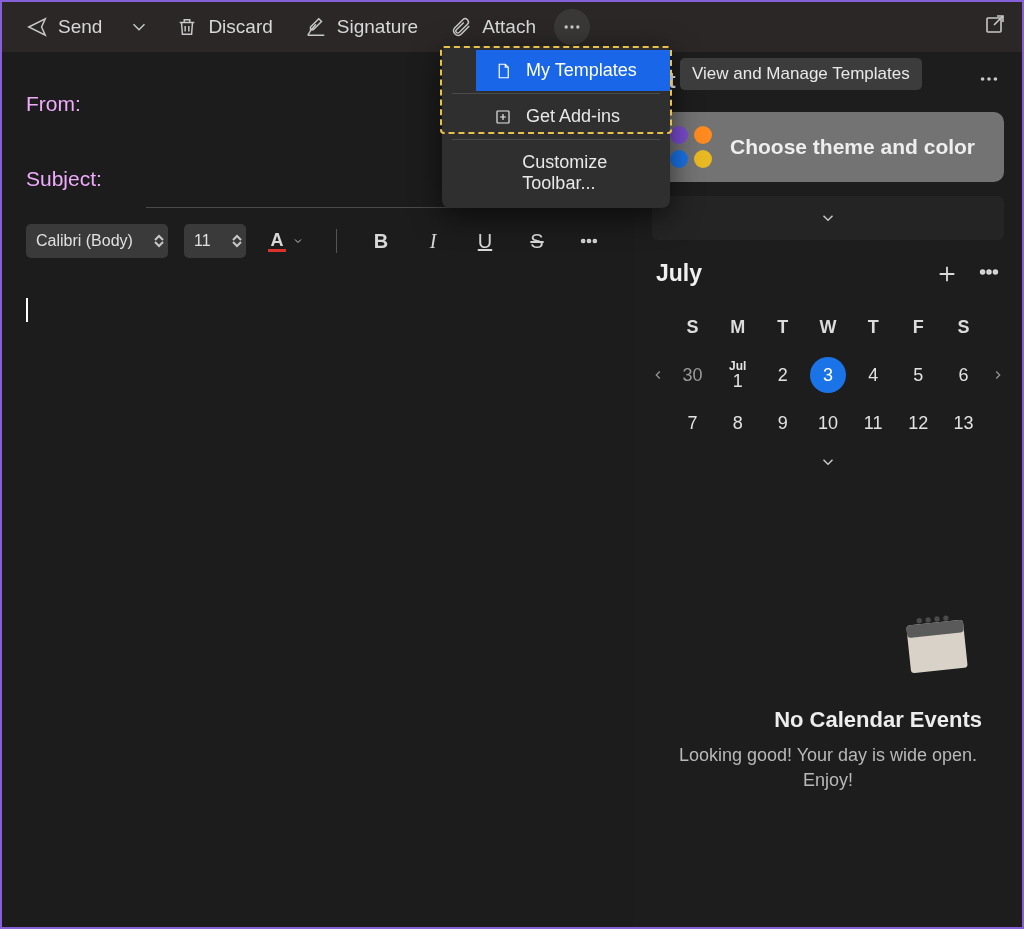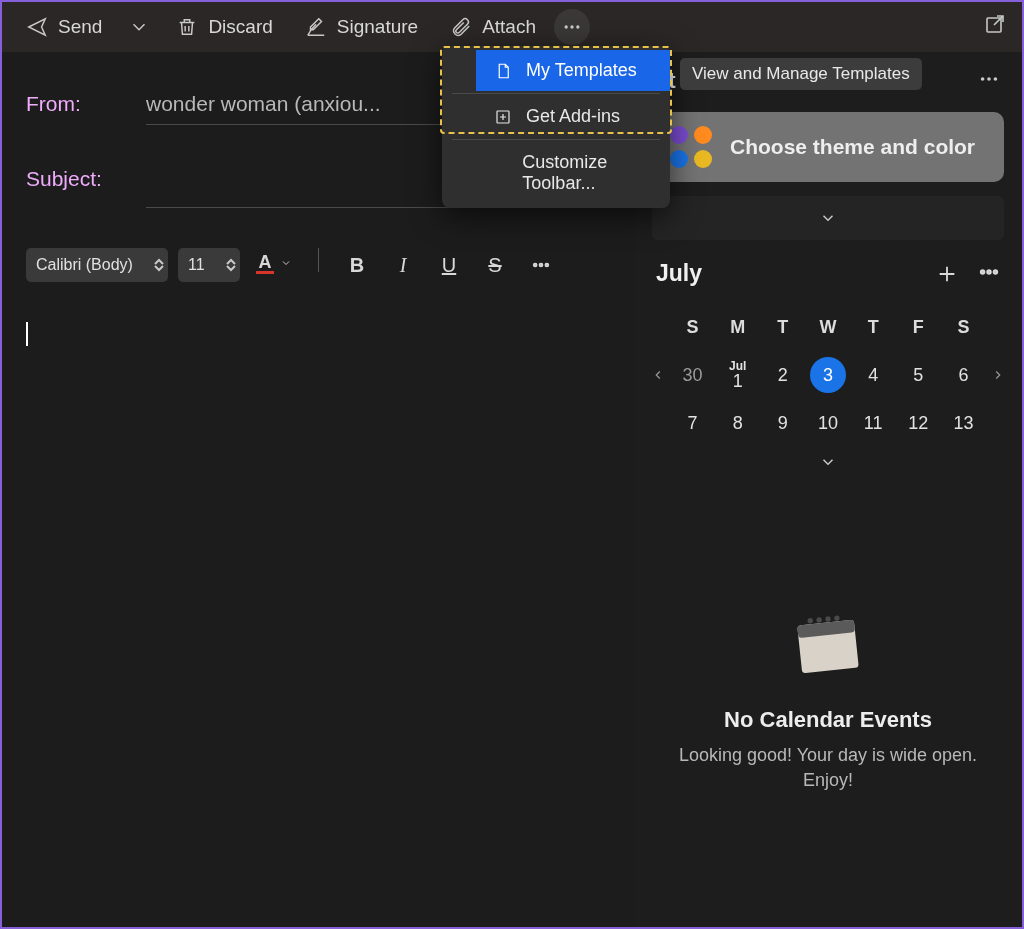--- a/index.html
+++ b/index.html
@@ -75,23 +75,23 @@
   }
   .field-value.muted { color: #b8b8b8; }
   .priority {
     display: flex; align-items: center; gap: 6px;
     font-size: 18px; color: #c4c4c4; cursor: pointer; flex-direction: column;
   }
   .priority svg { width: 14px; height: 14px; stroke: #c4c4c4; fill: none; stroke-width: 2; }
 
   .format-bar {
     display: flex;
-    align-items: flex-start;
-    gap: 10px;
-    margin-top: 40px;
+    align-items: center;
+    gap: 16px;
+    margin-top: 16px;
   }
   .drop {
     display: flex;
     align-items: center;
     background: #3a3a3a;
     border-radius: 5px;
     padding: 0 4px 0 10px;
     height: 34px;
     font-size: 16px;
     color: #e0e0e0;
@@ -211,21 +211,21 @@
   }
   .cal-cell.head { font-weight: 600; color: #dcdcdc; cursor: default; }
   .cal-cell.muted { color: #9a9a9a; }
   .cal-cell .mon { font-size: 12px; font-weight: 600; margin-bottom: -2px; }
   .cal-cell.sel span.d { background: #1a74e8; color: #fff; width: 36px; height: 36px; border-radius: 50%; display:flex; align-items:center; justify-content:center; }
   .cal-expand { display:flex; justify-content:center; padding: 6px 0 12px 0; cursor:pointer; }
   .cal-expand svg { width: 18px; height: 18px; stroke: #c8c8c8; fill: none; stroke-width: 2; }
 
   .no-events {
     margin-top: 120px;
-    display:flex; flex-direction:column; align-items:center;
+    display:flex; flex-direction:column; align-items:flex-end;
     text-align:center;
     padding: 0 40px;
   }
   .no-events svg { width: 90px; height: 80px; }
   .no-events-title { font-size: 22px; font-weight: 700; color: #ededed; margin-top: 24px; }
   .no-events-sub { font-size: 18px; color: #b8b8b8; margin-top: 10px; line-height: 1.4; }
 
   
   .popup {
     position: absolute;
@@ -324,23 +324,20 @@
         <path d="M10 12l9-9M13 3h6v6"></path>
       </svg>
   </div>
 </div>
 
 <div class="main">
 
   <div class="compose">
     <div class="field-row">
       <div class="field-label">From:</div>
-      <div class="field-value muted">
-        <span>wonder woman (anxiou...</span>
-      </div>
     </div>
     <div class="field-row" style="margin-top:22px">
       <div class="field-label">Subject:</div>
       <div class="field-value">
         <span></span>
         <div class="priority">
           <span>Priority</span>
           <svg viewBox="0 0 24 24">
               <path d="M6 9l6 6 6-6"></path>
             </svg>

